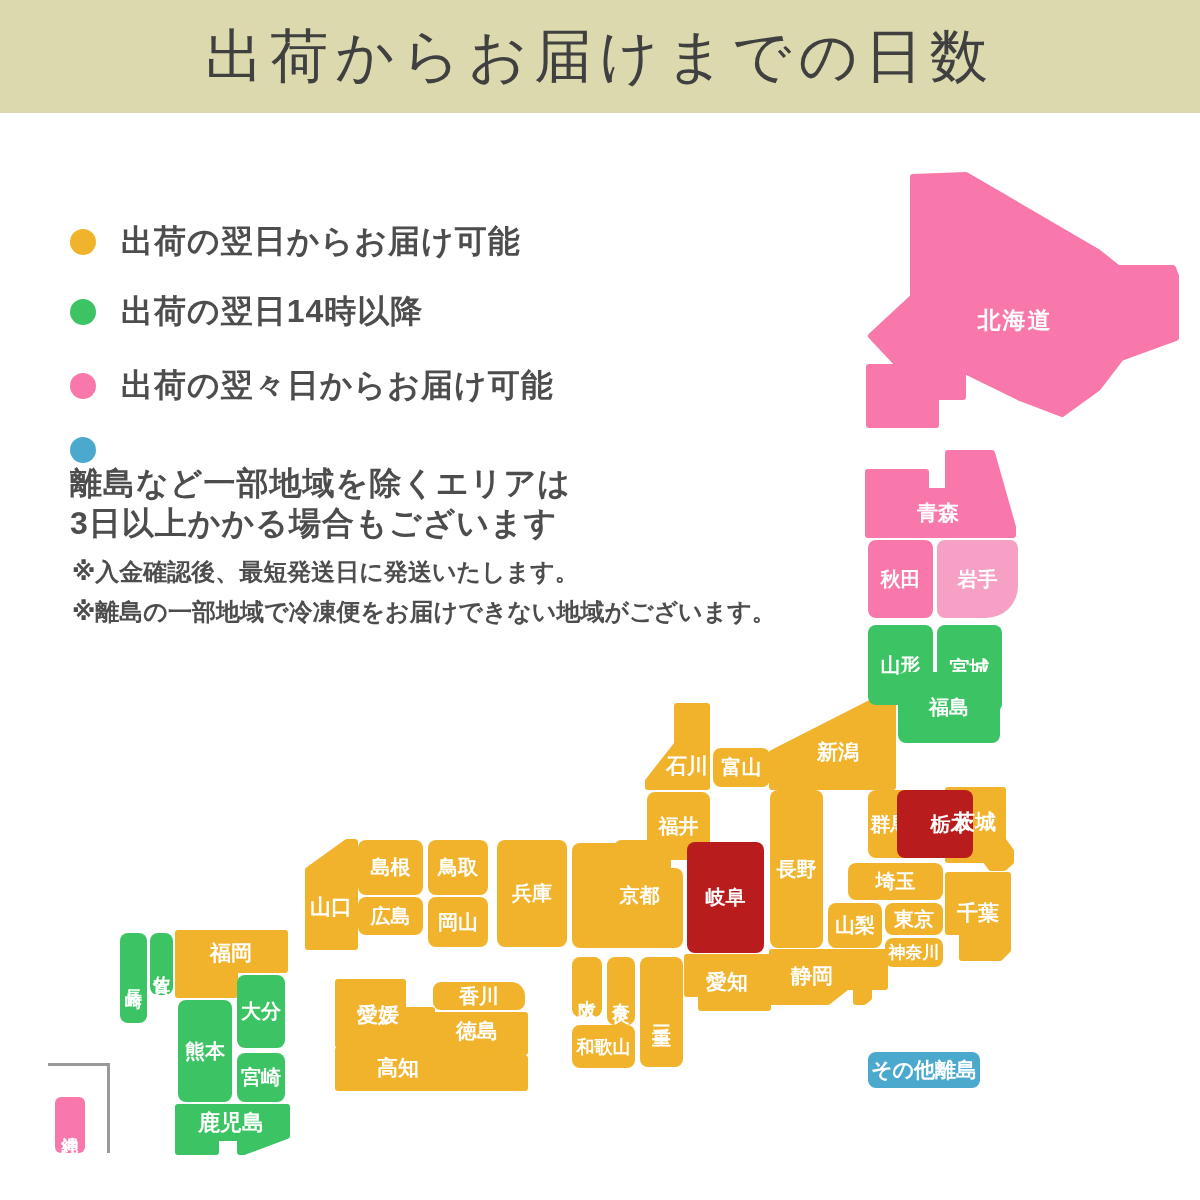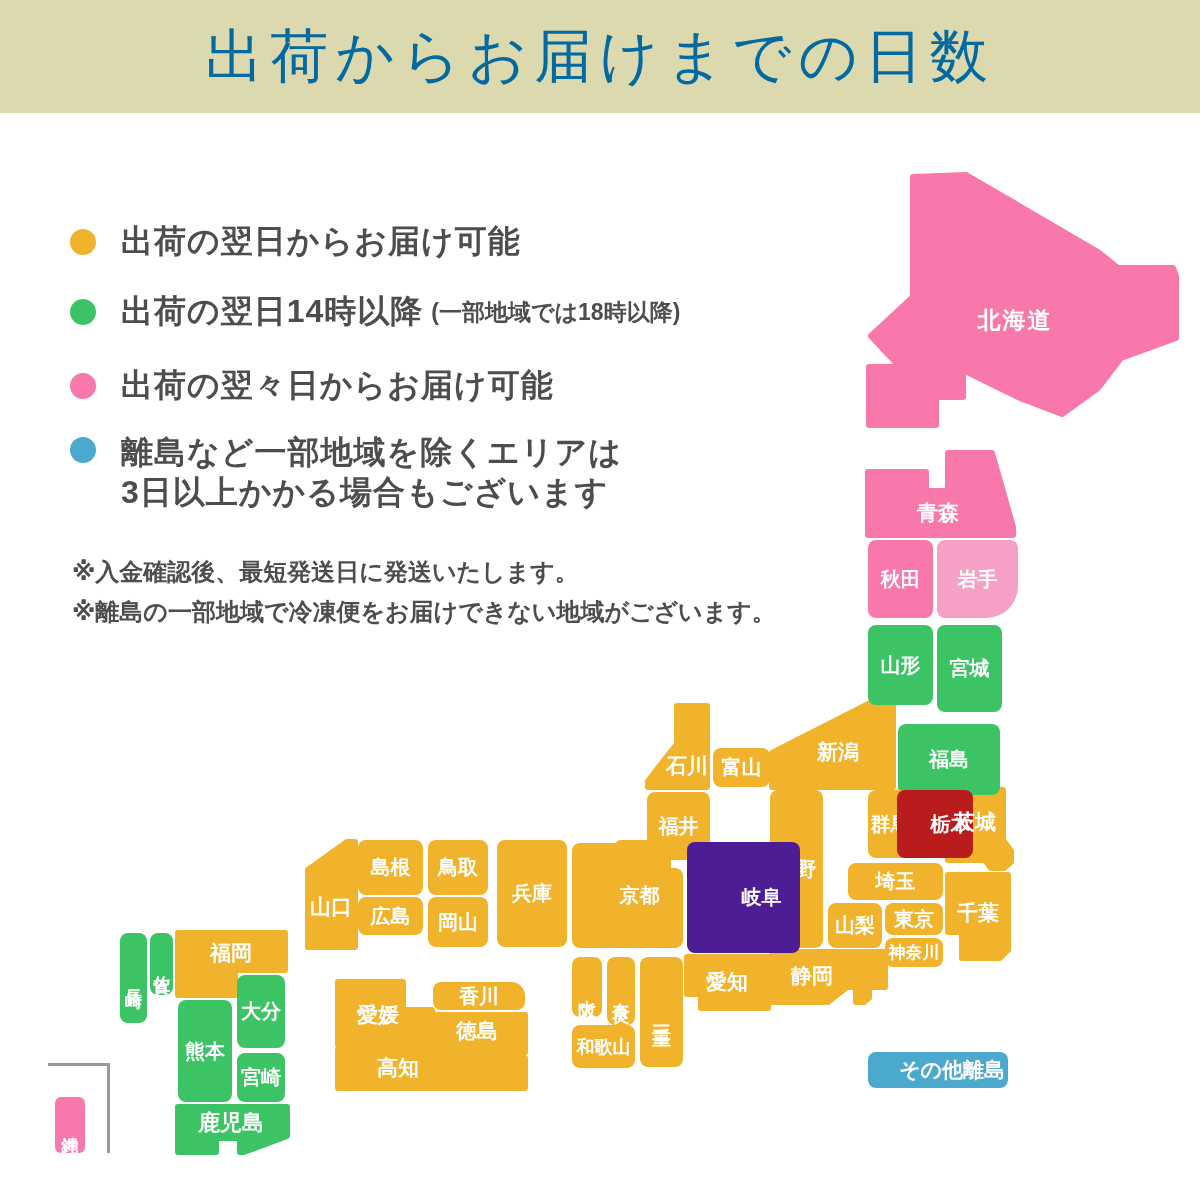--- a/index.html
+++ b/index.html
@@ -2,46 +2,46 @@
 <html><head>
 <meta charset="utf-8">
 <style>
   html,body{margin:0;padding:0;}
   body{width:1200px;height:1200px;position:relative;background:#fff;overflow:hidden;
        font-family:"Liberation Sans","DejaVu Sans",sans-serif;}
   
   .titlebar{position:absolute;left:0;top:0;width:1200px;height:113px;
             display:flex;align-items:center;justify-content:center;}
   .titlebar h1{margin:0;font-family:"Liberation Serif","DejaVu Serif",serif;
-               font-size:58px;font-weight:500;letter-spacing:7px;color:#0369a1;}
+               font-size:58px;font-weight:500;letter-spacing:7px;color:#404040;}
   
   .legend-row{position:absolute;left:70px;display:flex;align-items:center;}
   .legend-row .dot{width:26px;height:26px;border-radius:50%;flex:0 0 26px;margin-right:25px;}
   .legend-label{font-size:32px;font-weight:700;color:#4d4d4d;letter-spacing:1px;white-space:nowrap;}
   .legend-suffix{font-size:23px;font-weight:700;color:#4d4d4d;margin-left:8px;white-space:nowrap;}
   .row1{top:220px}.row2{top:290px}.row3{top:364px}
-  .row4{top:432px;align-items:flex-start;}
+  .row4{top:432px;align-items:flex-start;flex-direction:column;}
   .row4 .dot{margin-top:5px;}
   .two-line{line-height:40px;}
   .note{position:absolute;left:72px;font-size:24px;font-weight:600;color:#4d4d4d;white-space:nowrap;}
   .note1{top:556px}.note2{top:596px}
   
   .map-svg{position:absolute;left:0;top:0;width:1200px;height:1200px;}
   .map-svg polygon{stroke-width:6;stroke-linejoin:round;}
   .pref{position:absolute;border-radius:8px;display:flex;align-items:center;justify-content:center;
         color:#fff;font-weight:700;font-size:20px;}
   .plabel{position:absolute;transform:translate(-50%,-50%);color:#fff;font-weight:700;
           font-size:21px;white-space:nowrap;}
   .vert{writing-mode:vertical-rl;letter-spacing:2px;}
   
   .p-akita{left:868px;top:540px;width:65px;height:78px}
   .p-iwate{left:937px;top:540px;width:81px;height:78px;border-radius:8px 8px 32px 8px}
   .p-yamagata{left:868px;top:625px;width:65px;height:80px}
   .p-miyagi{left:937px;top:625px;width:65px;height:87px}
-  .p-fukushima{left:898px;top:724px;width:102px;height:71px}
+  .p-fukushima{left:898px;top:672px;width:102px;height:71px}
   .p-toyama{left:713px;top:748px;width:57px;height:39px}
   .p-fukui{left:647px;top:792px;width:63px;height:68px}
   .p-fukui-tab{left:615px;top:840px;width:40px;height:20px;border-radius:6px 0 0 6px}
   .p-gunma{left:868px;top:790px;width:45px;height:68px}
   .p-tochigi{left:897px;top:790px;width:45px;height:68px}
   .p-saitama{left:848px;top:863px;width:95px;height:37px}
   .p-yamanashi{left:828px;top:903px;width:54px;height:45px}
   .p-tokyo{left:885px;top:903px;width:58px;height:32px}
   .p-kanagawa{left:885px;top:938px;width:58px;height:29px;font-size:17px}
   .p-nagano{left:770px;top:790px;width:53px;height:158px}
@@ -92,21 +92,20 @@
   <h1>出荷からお届けまでの日数</h1>
 </div>
 
 <div class="legend-row row1">
   <span class="dot" style="background-color: rgb(241, 179, 43);"></span>
   <span class="legend-label">出荷の翌日からお届け可能</span>
 </div>
 <div class="legend-row row2">
   <span class="dot" style="background-color: rgb(60, 196, 100);"></span>
   <span class="legend-label">出荷の翌日14時以降</span>
-  <span class="legend-suffix">(一部地域では18時以降)</span>
 </div>
 <div class="legend-row row3">
   <span class="dot" style="background-color: rgb(248, 120, 172);"></span>
   <span class="legend-label">出荷の翌々日からお届け可能</span>
 </div>
 <div class="legend-row row4">
   <span class="dot" style="background-color: rgb(75, 169, 206);"></span>
   <span class="legend-label two-line">
     <span>離島など一部地域を除くエリアは</span><br>
     <span>3日以上かかる場合もございます</span>
@@ -169,21 +168,21 @@
   </div>
 <div class="pref p-tokyo" style="background-color: rgb(241, 179, 43);">
     <span>東京</span>
   </div>
 <div class="pref p-kanagawa" style="background-color: rgb(241, 179, 43);">
     <span>神奈川</span>
   </div>
 <div class="pref p-nagano" style="background-color: rgb(241, 179, 43);">
     <span>長野</span>
   </div>
-<div class="pref p-gifu" style="background-color: #4c1d95; padding-left: 36px;">
+<div class="pref p-gifu" style="background-color: #b91c1c;">
     <span>岐阜</span>
   </div>
 <div class="pref p-shiga" style="background-color: rgb(241, 179, 43);">
     <span class="vert">滋賀</span>
   </div>
 <div class="pref p-kyoto" style="background-color: rgb(241, 179, 43); padding-left: 36px;">
     <span>京都</span>
   </div>
 <div class="pref p-hyogo" style="background-color: rgb(241, 179, 43);">
     <span>兵庫</span>
@@ -227,21 +226,21 @@
 <div class="pref p-oita" style="background-color: rgb(60, 196, 100);">
     <span>大分</span>
   </div>
 <div class="pref p-miyazaki" style="background-color: rgb(60, 196, 100);">
     <span>宮崎</span>
   </div>
 <div class="pref p-okinawa" style="background-color: rgb(248, 120, 172);">
     <span class="vert">沖縄</span>
   </div>
 
-<div class="pref p-others" style="background-color: rgb(75, 169, 206); padding-left: 28px;">
+<div class="pref p-others" style="background-color: rgb(75, 169, 206);">
     <span>その他離島</span>
   </div>
 
 <div class="bracket bracket-h"></div>
 <div class="bracket bracket-v"></div>
 
 <div class="plabel lbl-hokkaido">北海道</div>
 <div class="plabel lbl-aomori">青森</div>
 <div class="plabel lbl-niigata">新潟</div>
 <div class="plabel lbl-ishikawa">石川</div>

